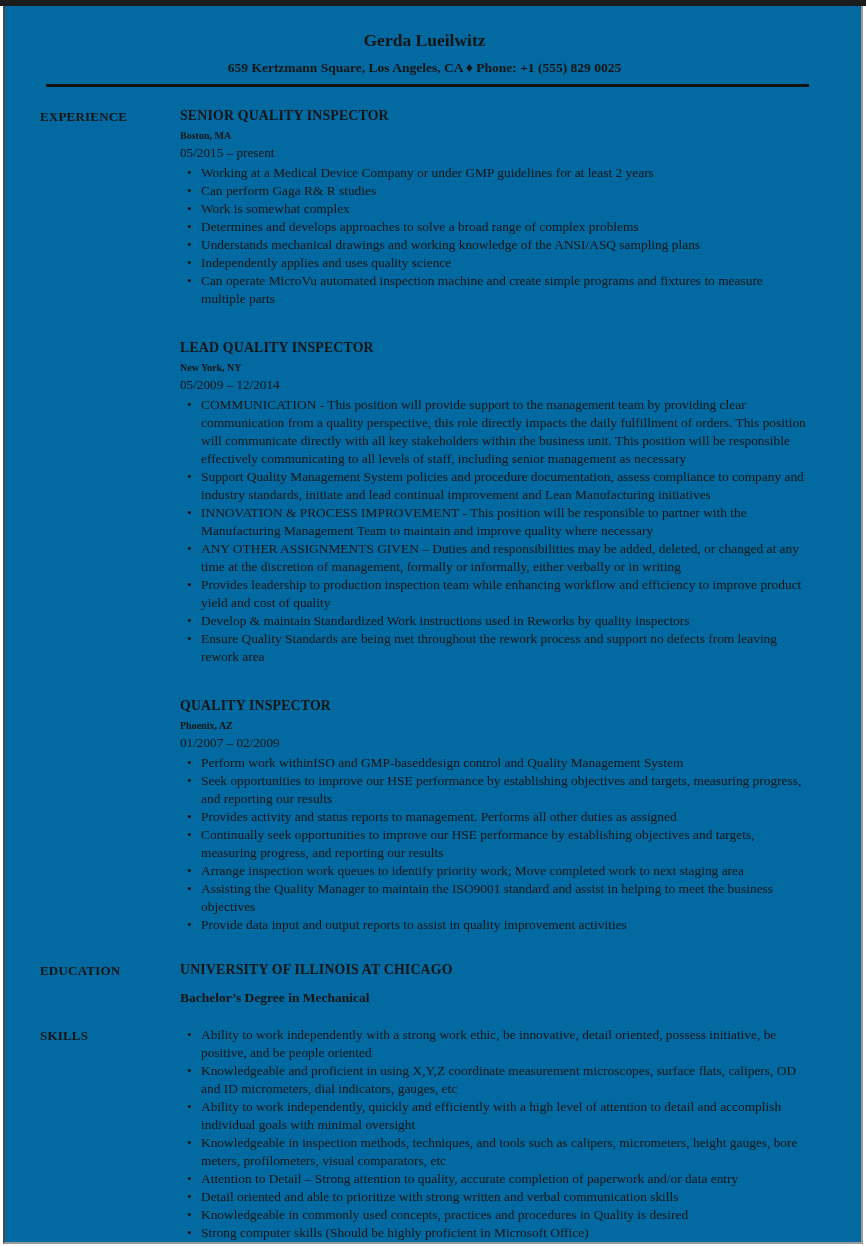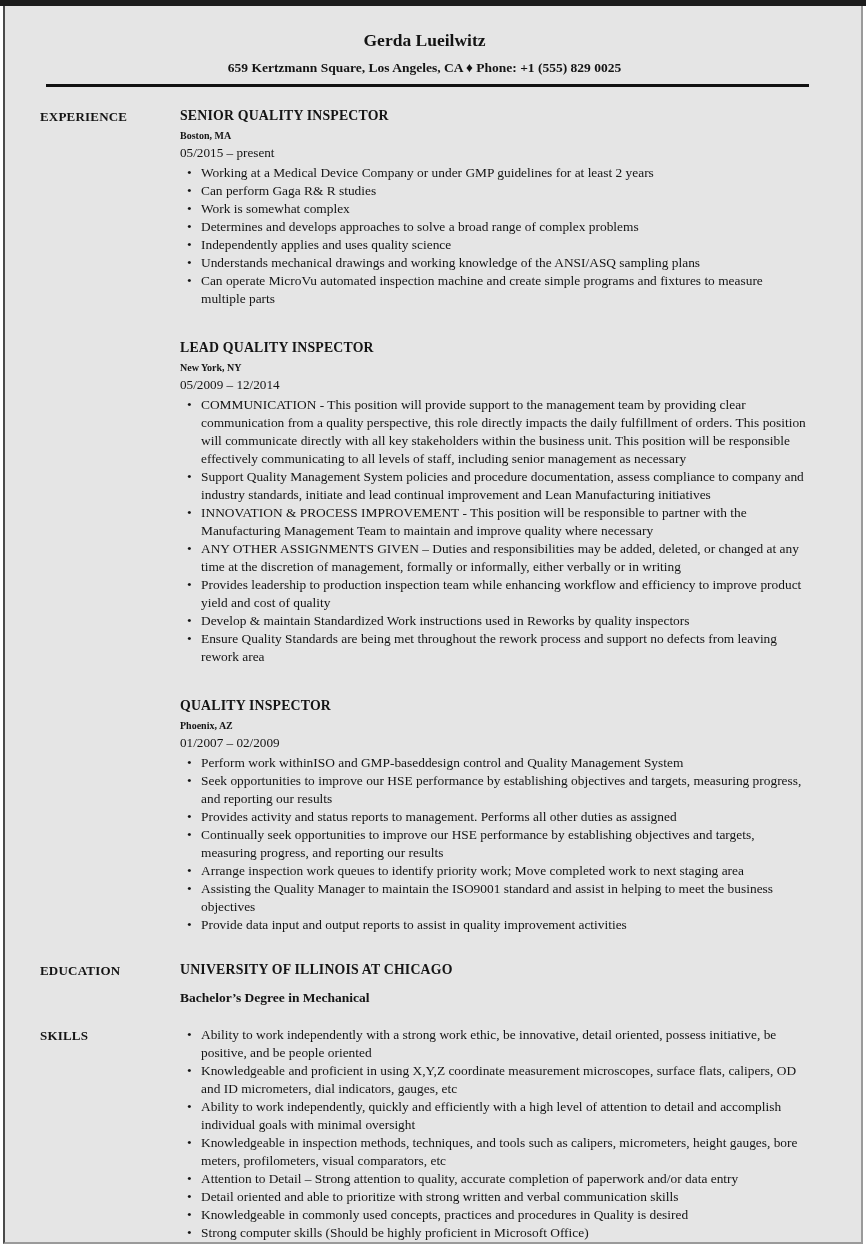--- a/index.html
+++ b/index.html
@@ -13,21 +13,21 @@
   }
   .scan-top-strip {
     position: absolute;
     top: 0; left: 0; right: 0;
     height: 6px;
     background: #1c1c1c;
   }
   .page {
     position: absolute;
     top: 6px; left: 3px; right: 3px; bottom: 2px;
-    background: #e5e5e5;
+    background: #0369a1;
     border-left: 2px solid #4a4a4a;
     border-right: 2px solid #9a9a9a;
     border-bottom: 2px solid #9a9a9a;
     box-sizing: border-box;
     overflow: hidden;
     padding: 0 52px 0 35px;
     color: #141414;
   }
   .header { text-align: center; }
   .person-name {
@@ -130,22 +130,22 @@
 
       <div class="job">
         <div class="job-title">SENIOR QUALITY INSPECTOR</div>
         <div class="job-location">Boston, MA</div>
         <div class="job-dates">05/2015 – present</div>
         <ul class="bullets">
             <li>Working at a Medical Device Company or under GMP guidelines for at least 2 years</li>
             <li>Can perform Gaga R&amp; R studies</li>
             <li>Work is somewhat complex</li>
             <li>Determines and develops approaches to solve a broad range of complex problems</li>
+            <li>Understands mechanical drawings and working knowledge of the ANSI/ASQ sampling plans</li>
             <li>Independently applies and uses quality science</li>
-            <li>Understands mechanical drawings and working knowledge of the ANSI/ASQ sampling plans</li>
             <li>Can operate MicroVu automated inspection machine and create simple programs and fixtures to measure multiple parts</li>
           </ul>
       </div>
 
       <div class="job">
         <div class="job-title">LEAD QUALITY INSPECTOR</div>
         <div class="job-location">New York, NY</div>
         <div class="job-dates">05/2009 – 12/2014</div>
         <ul class="bullets">
             <li>COMMUNICATION - This position will provide support to the management team by providing clear communication from a quality perspective, this role directly impacts the daily fulfillment of orders. This position will communicate directly with all key stakeholders within the business unit. This position will be responsible effectively communicating to all levels of staff, including senior management as necessary</li>

